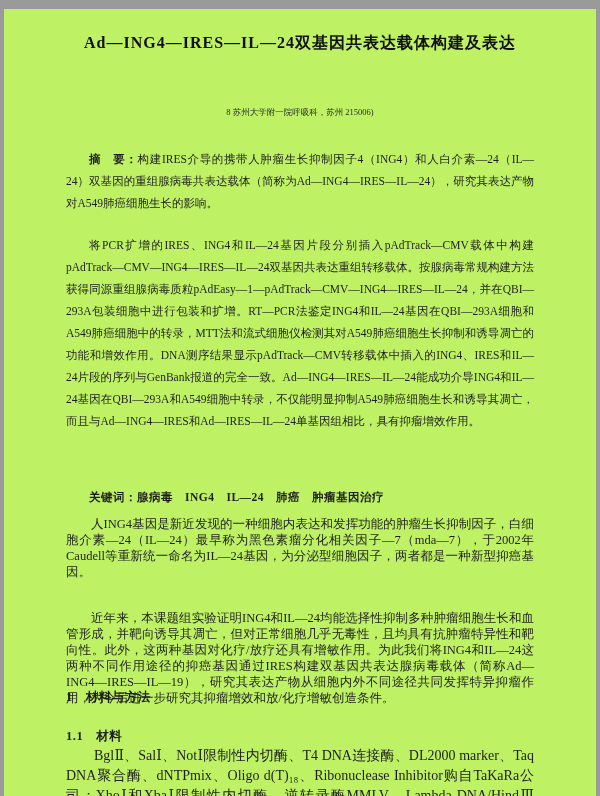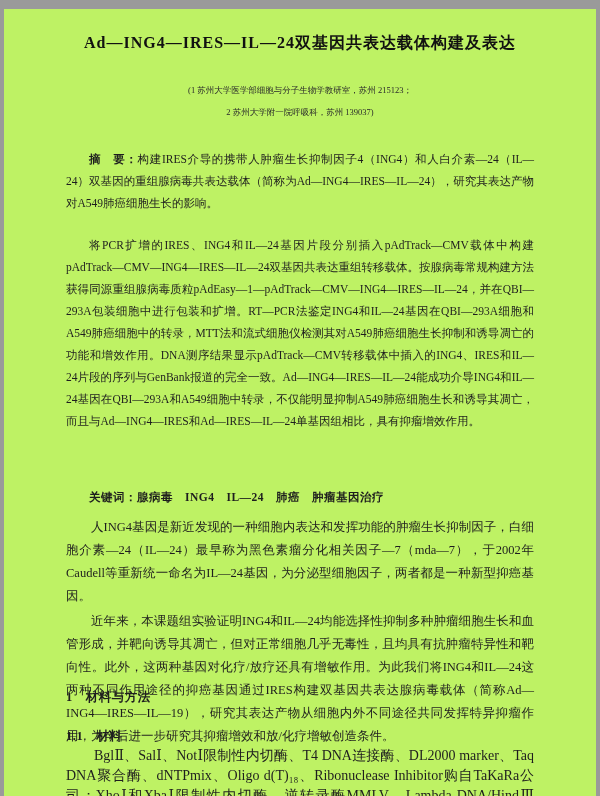--- a/index.html
+++ b/index.html
@@ -49,21 +49,21 @@
   .bold { font-weight: bold; }
   .abstract-p1 { top: 139px; }
   .abstract-p2 { top: 225px; }
   .keywords {
     top: 477px;
     font-weight: bold;
     letter-spacing: 0.5px;
   }
   .body-para {
     font-size: 12.5px;
-    line-height: 23px;
+    line-height: 16px;
   }
   .body-p1 { top: 507px; }
   .body-p2 { top: 601px; }
   .section-h {
     font-size: 12.5px;
     font-weight: bold;
     letter-spacing: 0.5px;
   }
   .h1 { top: 680px; }
   .h1-1 { top: 719px; }
@@ -74,23 +74,22 @@
   }
 </style>
 </head>
 <body>
 
 <div class="page">
 
   <h1 class="block center title">Ad—ING4—IRES—IL—24双基因共表达载体构建及表达</h1>
 
 
-  <div class="block center affil1">(1 苏州大学医学部细胞与分子生物学教研室，苏州 215123；</div>
 
-  <div class="block center affil2">2 苏州大学附一院呼吸科，苏州 139037)</div>
+  <div class="block center affil2">8 苏州大学附一院呼吸科，苏州 215006)</div>
 
   <p class="block para indent abstract-p1"><span class="bold">摘　要：</span><span>构建IRES介导的携带人肿瘤生长抑制因子4（ING4）和人白介素—24（IL—24）双基因的重组腺病毒共表达载体（简称为Ad—ING4—IRES—IL—24），研究其表达产物对A549肺癌细胞生长的影响。</span></p>
 
   <p class="block para indent abstract-p2">将PCR扩增的IRES、ING4和IL—24基因片段分别插入pAdTrack—CMV载体中构建pAdTrack—CMV—ING4—IRES—IL—24双基因共表达重组转移载体。按腺病毒常规构建方法获得同源重组腺病毒质粒pAdEasy—1—pAdTrack—CMV—ING4—IRES—IL—24，并在QBI—293A包装细胞中进行包装和扩增。RT—PCR法鉴定ING4和IL—24基因在QBI—293A细胞和A549肺癌细胞中的转录，MTT法和流式细胞仪检测其对A549肺癌细胞生长抑制和诱导凋亡的功能和增效作用。DNA测序结果显示pAdTrack—CMV转移载体中插入的ING4、IRES和IL—24片段的序列与GenBank报道的完全一致。Ad—ING4—IRES—IL—24能成功介导ING4和IL—24基因在QBI—293A和A549细胞中转录，不仅能明显抑制A549肺癌细胞生长和诱导其凋亡，而且与Ad—ING4—IRES和Ad—IRES—IL—24单基因组相比，具有抑瘤增效作用。</p>
 
   <p class="block para indent keywords"><span>关键词：</span><span>腺病毒　ING4　IL—24　肺癌　肿瘤基因治疗</span></p>
 
   <p class="block para body-para indent body-p1">人ING4基因是新近发现的一种细胞内表达和发挥功能的肿瘤生长抑制因子，白细胞介素—24（IL—24）最早称为黑色素瘤分化相关因子—7（mda—7），于2002年Caudell等重新统一命名为IL—24基因，为分泌型细胞因子，两者都是一种新型抑癌基因。</p>
 
   <p class="block para body-para indent body-p2">近年来，本课题组实验证明ING4和IL—24均能选择性抑制多种肿瘤细胞生长和血管形成，并靶向诱导其凋亡，但对正常细胞几乎无毒性，且均具有抗肿瘤特异性和靶向性。此外，这两种基因对化疗/放疗还具有增敏作用。为此我们将ING4和IL—24这两种不同作用途径的抑癌基因通过IRES构建双基因共表达腺病毒载体（简称Ad—ING4—IRES—IL—19），研究其表达产物从细胞内外不同途径共同发挥特异抑瘤作用，为今后进一步研究其抑瘤增效和放/化疗增敏创造条件。</p>

